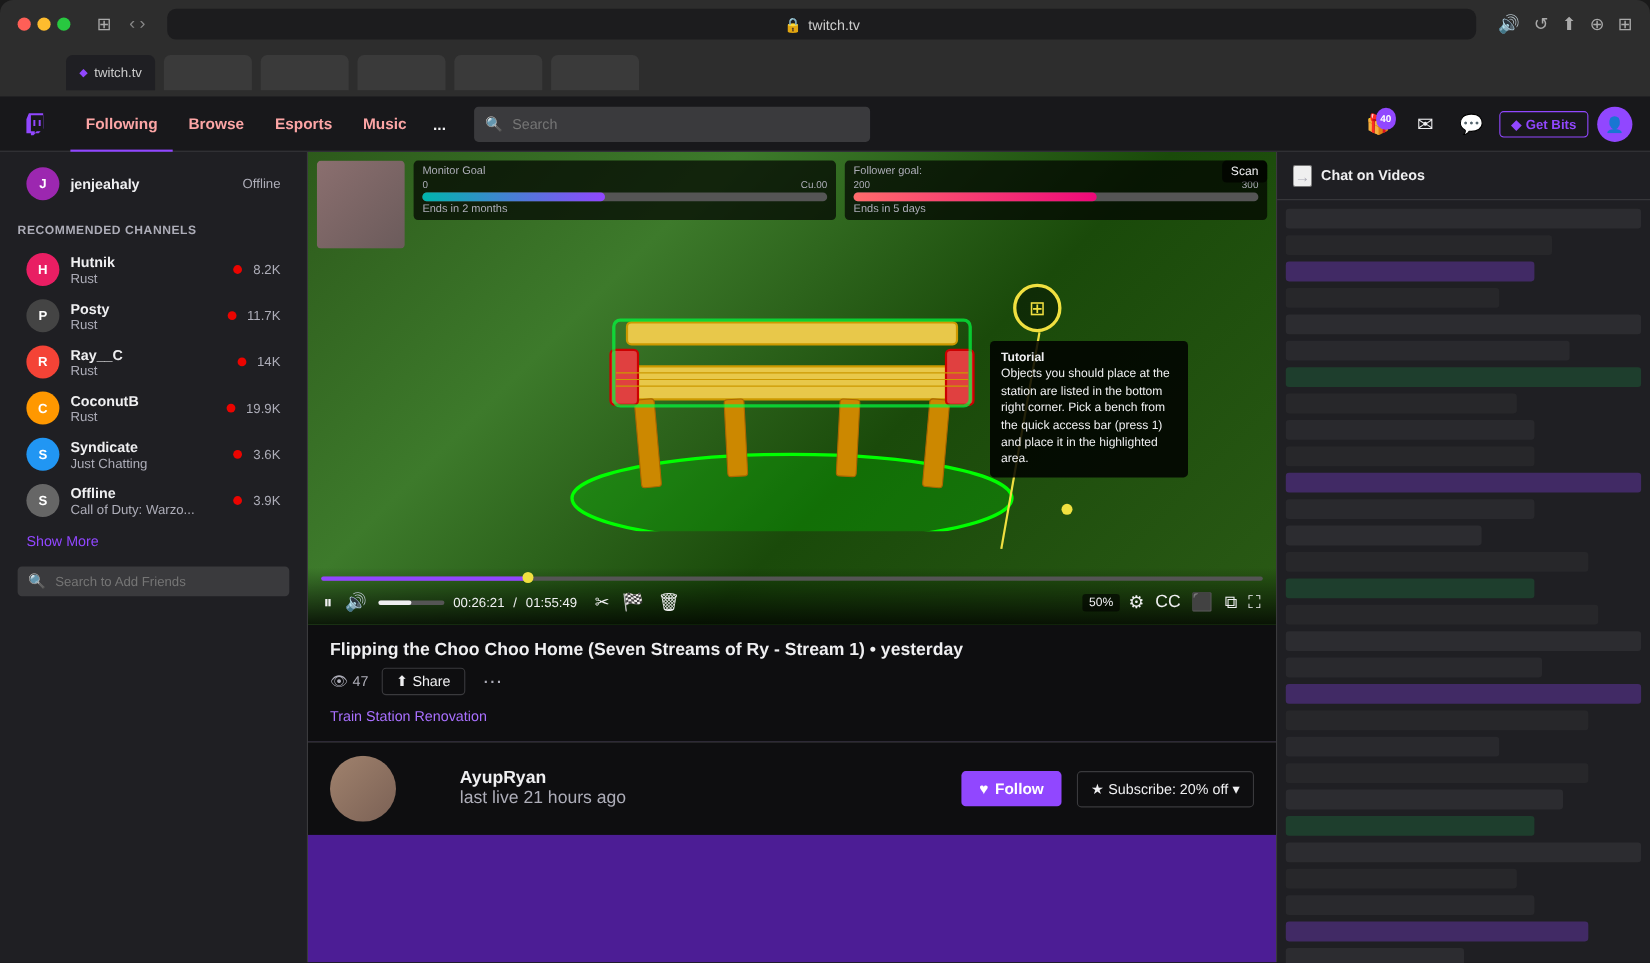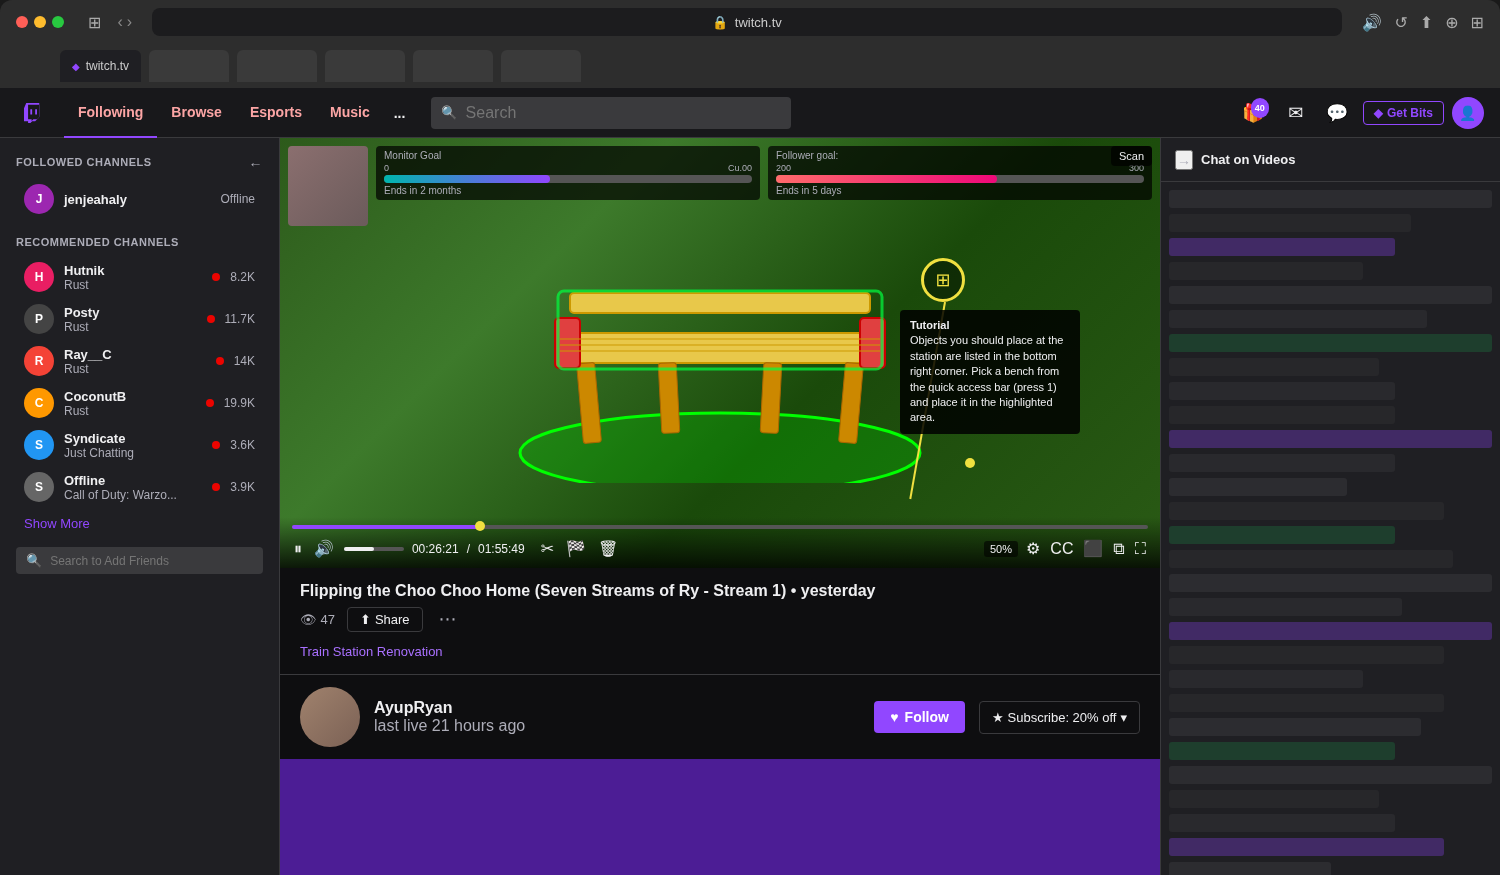--- a/index.html
+++ b/index.html
@@ -120,21 +120,21 @@
       padding: 0 10px;
       gap: 8px;
       color: #adadb8;
       font-size: 13px;
     }
     .search-input {
       background: none;
       border: none;
       outline: none;
       color: #efeff1;
-      font-size: 16px;
+      font-size: 13px;
       flex: 1;
     }
     .nav-right { display: flex; align-items: center; gap: 8px; margin-left: auto; }
     .notif-btn {
       position: relative;
       width: 34px;
       height: 34px;
       display: flex;
       align-items: center;
       justify-content: center;
@@ -501,21 +501,21 @@
       border-radius: 50%;
       background: #8b6f6f;
       flex-shrink: 0;
       overflow: hidden;
     }
     .streamer-avatar-inner {
       width: 100%;
       height: 100%;
       background: linear-gradient(135deg, #a0826d 0%, #7b6155 100%);
     }
-    .streamer-info { flex: 1; }
+    .streamer-info { flex: 1; margin-left: 44px; }
     .streamer-name { font-size: 16px; font-weight: 700; color: #efeff1; }
     .streamer-last-live { font-size: 16px; color: #adadb8; }
     .follow-btn {
       background: #9147ff;
       color: white;
       border: none;
       border-radius: 4px;
       font-size: 14px;
       font-weight: 600;
       padding: 8px 16px;
@@ -649,24 +649,20 @@
         <span>Get Bits</span>
       </button>
       <div class="user-avatar">👤</div>
     </div>
   </div>
 
   <div class="main-layout">
 
     <div class="sidebar">
 
-      <div class="sidebar-section-header">
-        <span>FOLLOWED CHANNELS</span>
-        <span class="sidebar-collapse-btn">←</span>
-      </div>
 
       <div class="sidebar-channel-item">
         <div class="channel-avatar av-jenjeahaly">J</div>
         <div class="channel-info">
           <div class="channel-name">jenjeahaly</div>
         </div>
         <span class="channel-status">Offline</span>
       </div>
 
       <div class="sidebar-section-header" style="margin-top:8px;">

